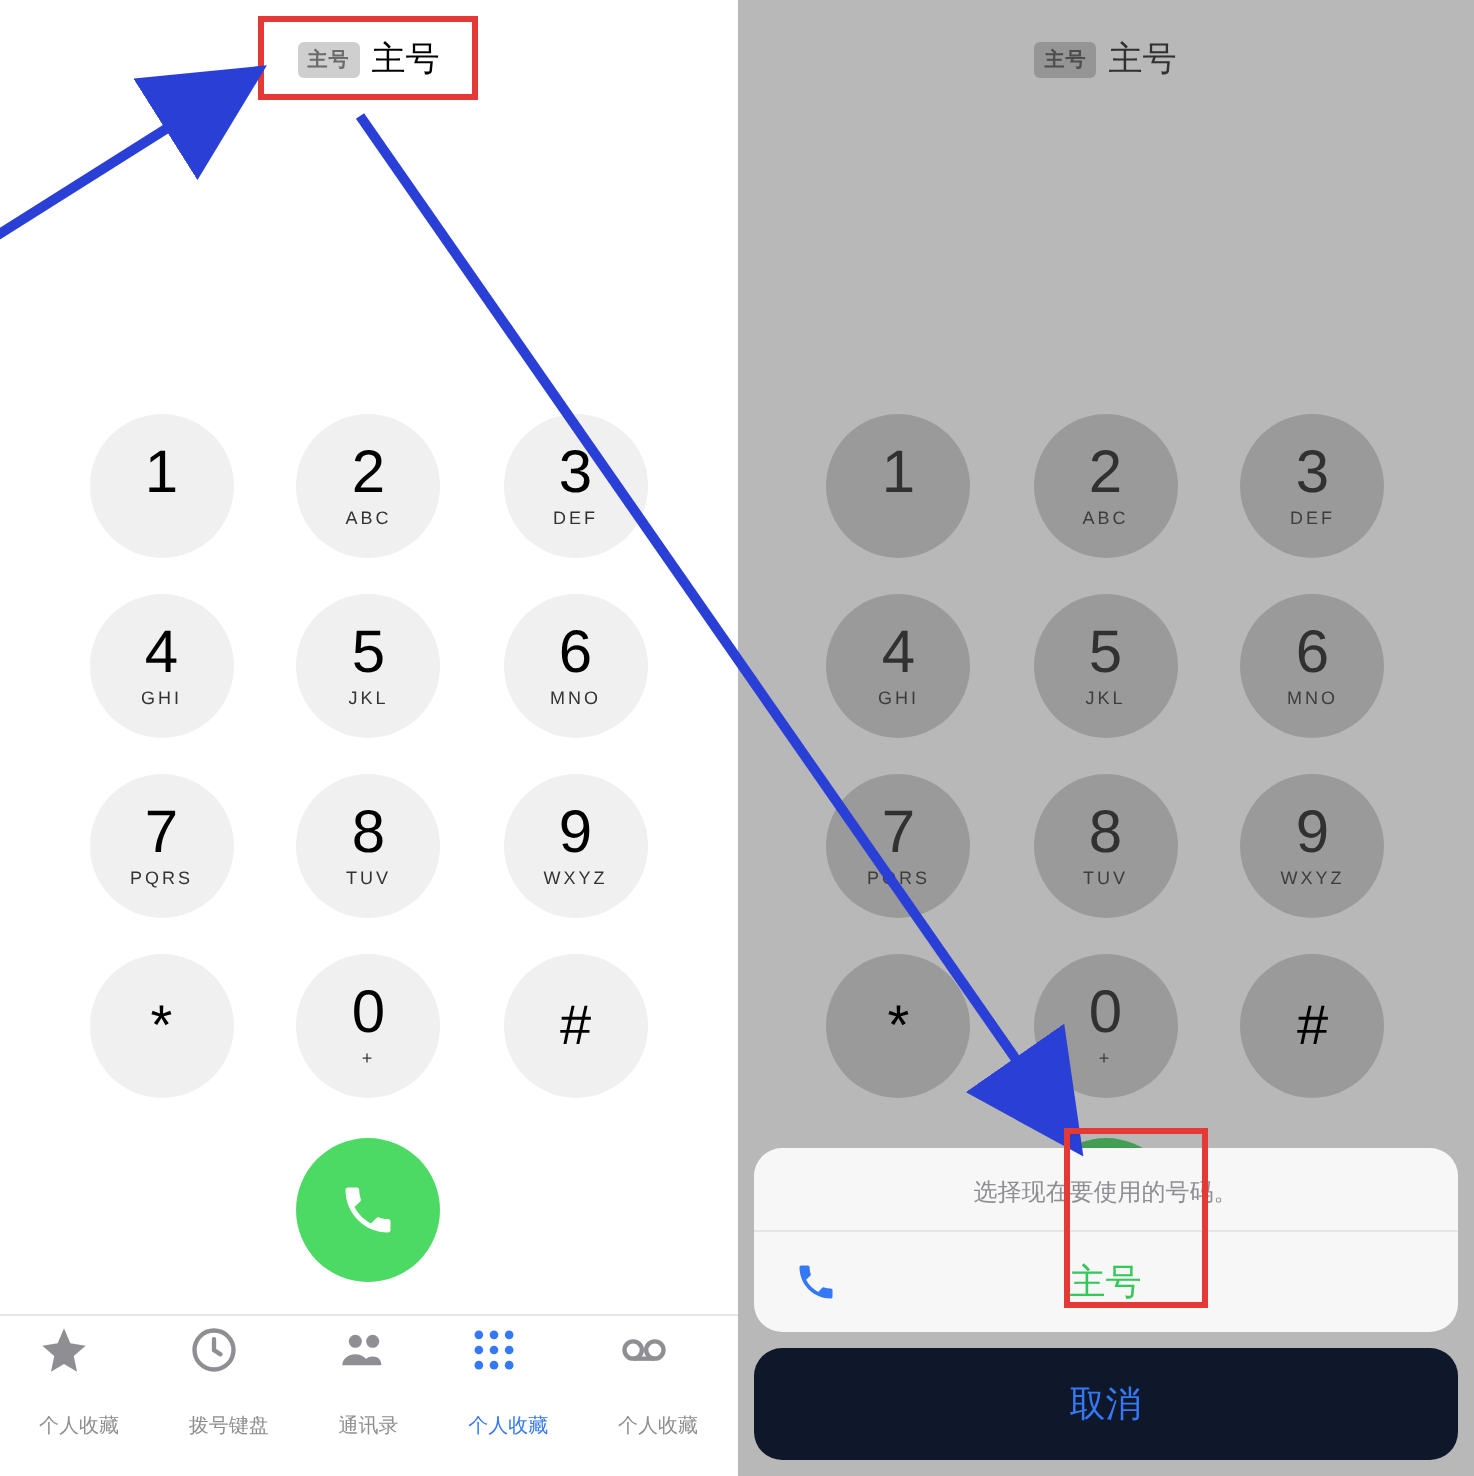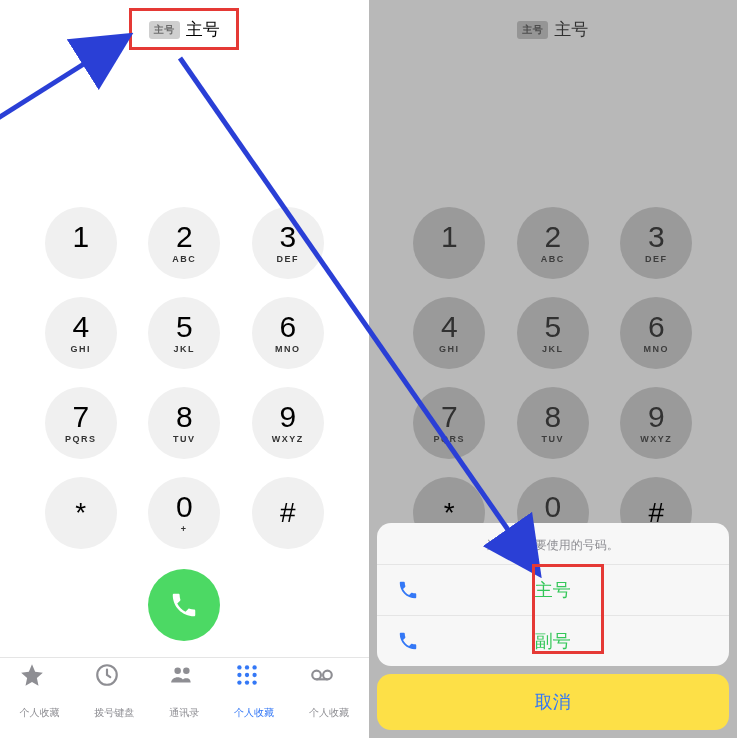--- a/index.html
+++ b/index.html
@@ -73,21 +73,21 @@
       background: #f0f0f0;
       display: flex;
       flex-direction: column;
       align-items: center;
       justify-content: center;
       cursor: pointer;
       font-family: inherit;
       border: none;
     }
     .key-digit { font-size: 30px; color: #000; line-height: 1; font-weight: 400; }
-    .key-letters { font-size: 9px; color: #333; letter-spacing: 1.5px; margin-top: 2px; font-weight: 700; }
+    .key-letters { font-size: 9px; color: #333; letter-spacing: 1.5px; margin-top: 2px; font-weight: 400; }
     .key-symbol { font-size: 28px; color: #000; }
     .call-row { display: flex; justify-content: center; padding: 20px 0 16px; }
     .call-btn {
       width: 72px; height: 72px; border-radius: 50%;
       background: #4cd964; display: flex; align-items: center; justify-content: center;
       border: none; cursor: pointer;
     }
     .call-btn svg { width: 30px; height: 30px; fill: #fff; }
 
     
@@ -144,21 +144,21 @@
     .sheet-option svg { width: 22px; height: 22px; fill: #3478f6; margin-right: 14px; flex-shrink: 0; }
     .option-label {
       color: #34c759;
       font-size: 18px;
       font-weight: 400;
       position: absolute;
       left: 50%;
       transform: translateX(-50%);
     }
     .cancel-btn {
-      background: #fde047;
+      background: #0f172a;
       border-radius: 14px;
       text-align: center;
       padding: 16px;
       color: #3478f6;
       font-size: 18px;
       font-weight: 500;
       cursor: pointer;
     }
 
     
@@ -427,26 +427,20 @@
 
     <div class="overlay">
       <div class="sheet">
         <div class="sheet-title">选择现在要使用的号码。</div>
         <div class="sheet-option">
           <svg viewBox="0 0 24 24">
               <path d="M6.6 10.8c1.4 2.8 3.8 5.1 6.6 6.6l2.2-2.2c.3-.3.7-.4 1-.2 1.1.4 2.4.6 3.6.6.6 0 1 .4 1 1V20c0 .6-.4 1-1 1C10.6 21 3 13.4 3 4c0-.6.4-1 1-1h3.5c.6 0 1 .4 1 1 0 1.2.2 2.5.6 3.6.1.4 0 .8-.2 1L6.6 10.8z"></path>
             </svg>
           <span class="option-label">主号</span>
         </div>
-        <div class="sheet-option">
-          <svg viewBox="0 0 24 24">
-              <path d="M6.6 10.8c1.4 2.8 3.8 5.1 6.6 6.6l2.2-2.2c.3-.3.7-.4 1-.2 1.1.4 2.4.6 3.6.6.6 0 1 .4 1 1V20c0 .6-.4 1-1 1C10.6 21 3 13.4 3 4c0-.6.4-1 1-1h3.5c.6 0 1 .4 1 1 0 1.2.2 2.5.6 3.6.1.4 0 .8-.2 1L6.6 10.8z"></path>
-            </svg>
-          <span class="option-label">副号</span>
-        </div>
       </div>
       <div class="cancel-btn">取消</div>
     </div>
   </div>
 
   <svg class="arrow-svg" style="left:0;top:0" width="737" height="738">
     <defs>
       <marker id="ah" markerWidth="12" markerHeight="12" refX="10" refY="6" orient="auto">
         <path d="M0,0 L12,6 L0,12 z" fill="#2a3fd6"></path>
       </marker>

